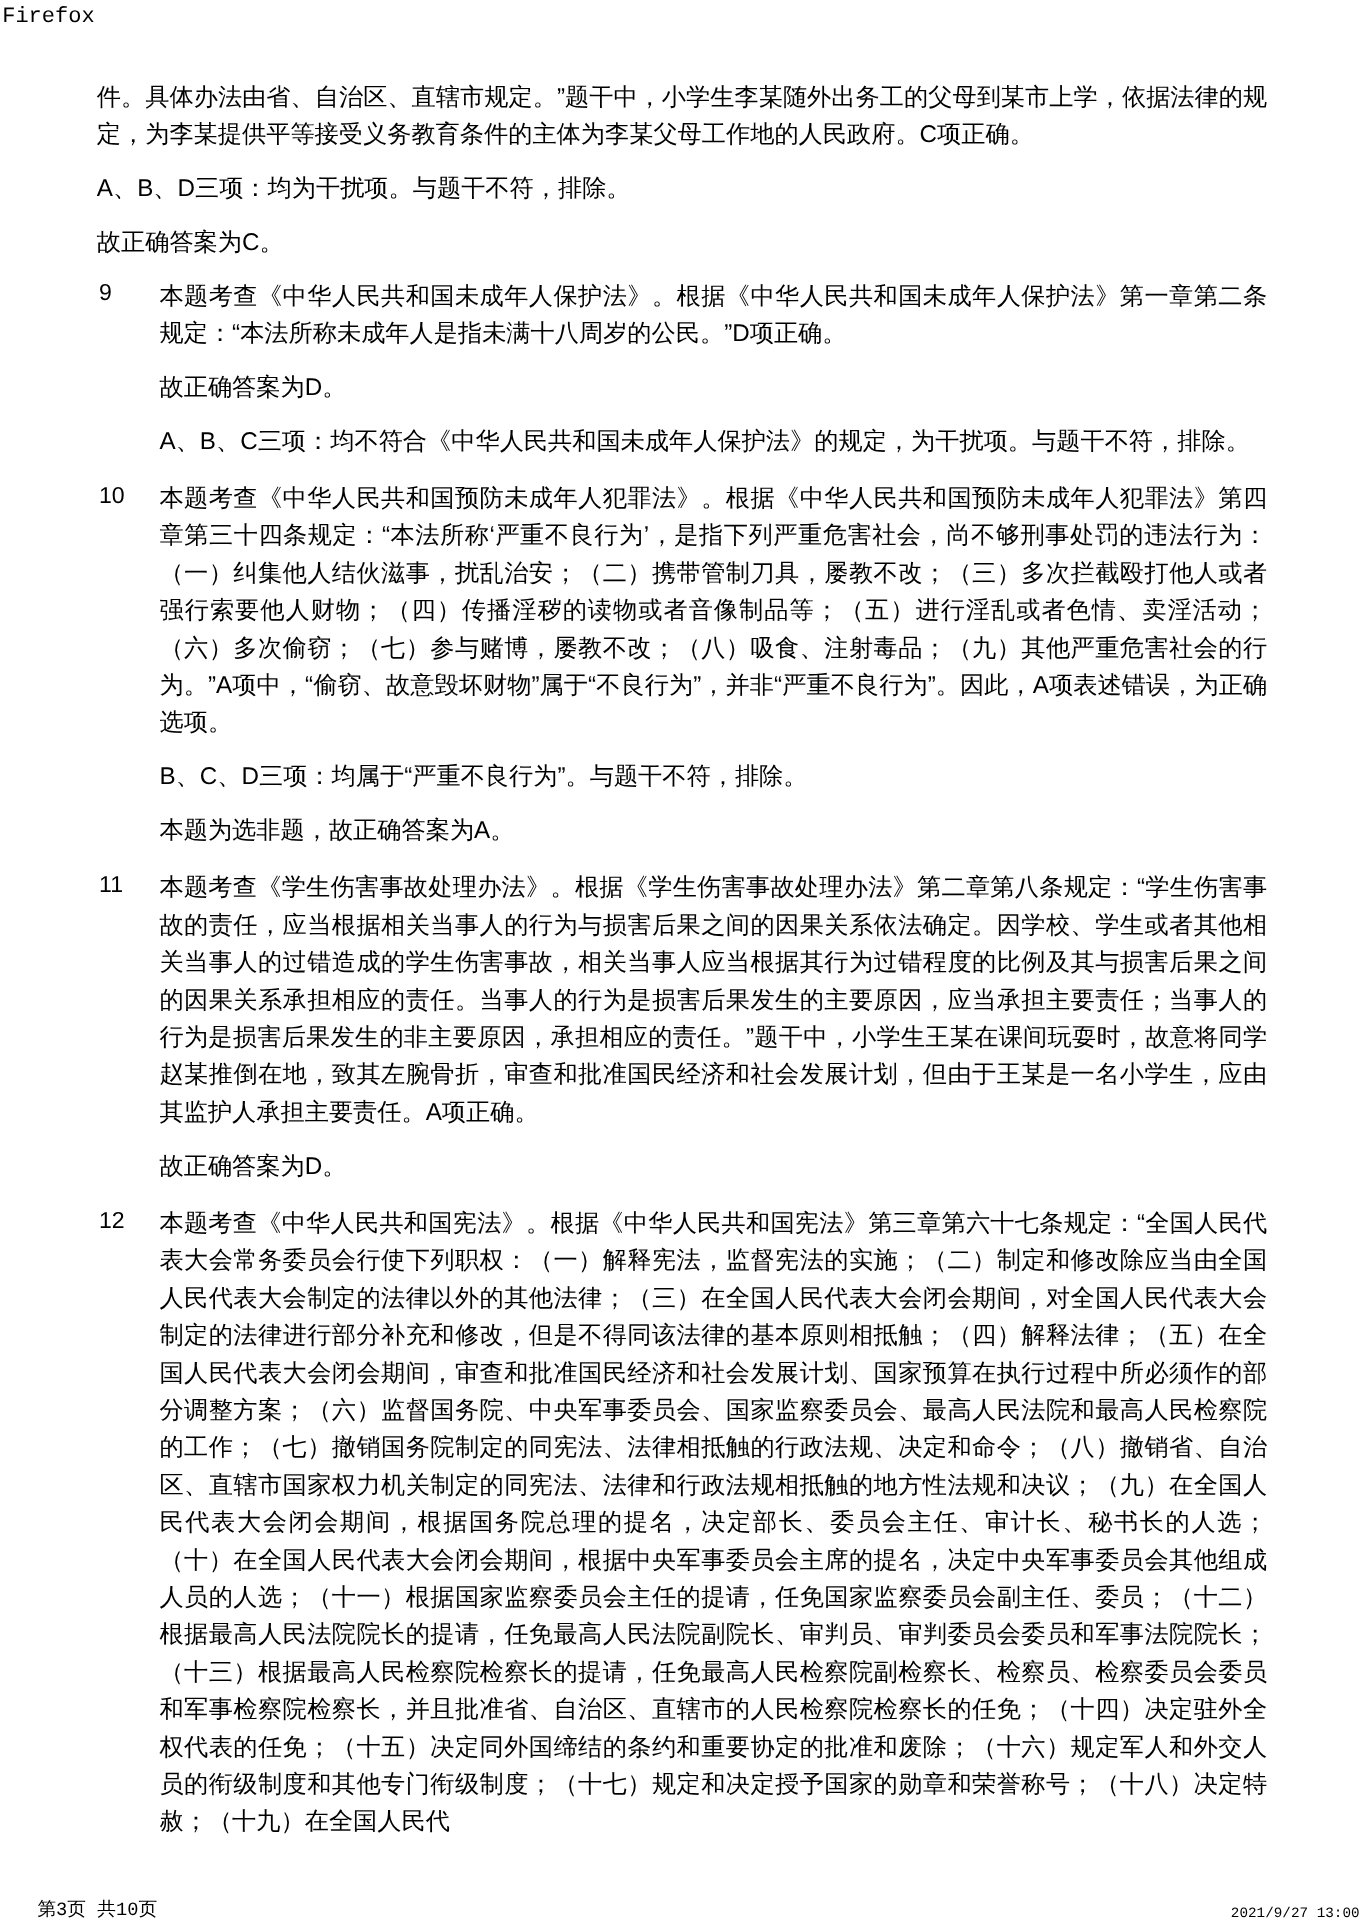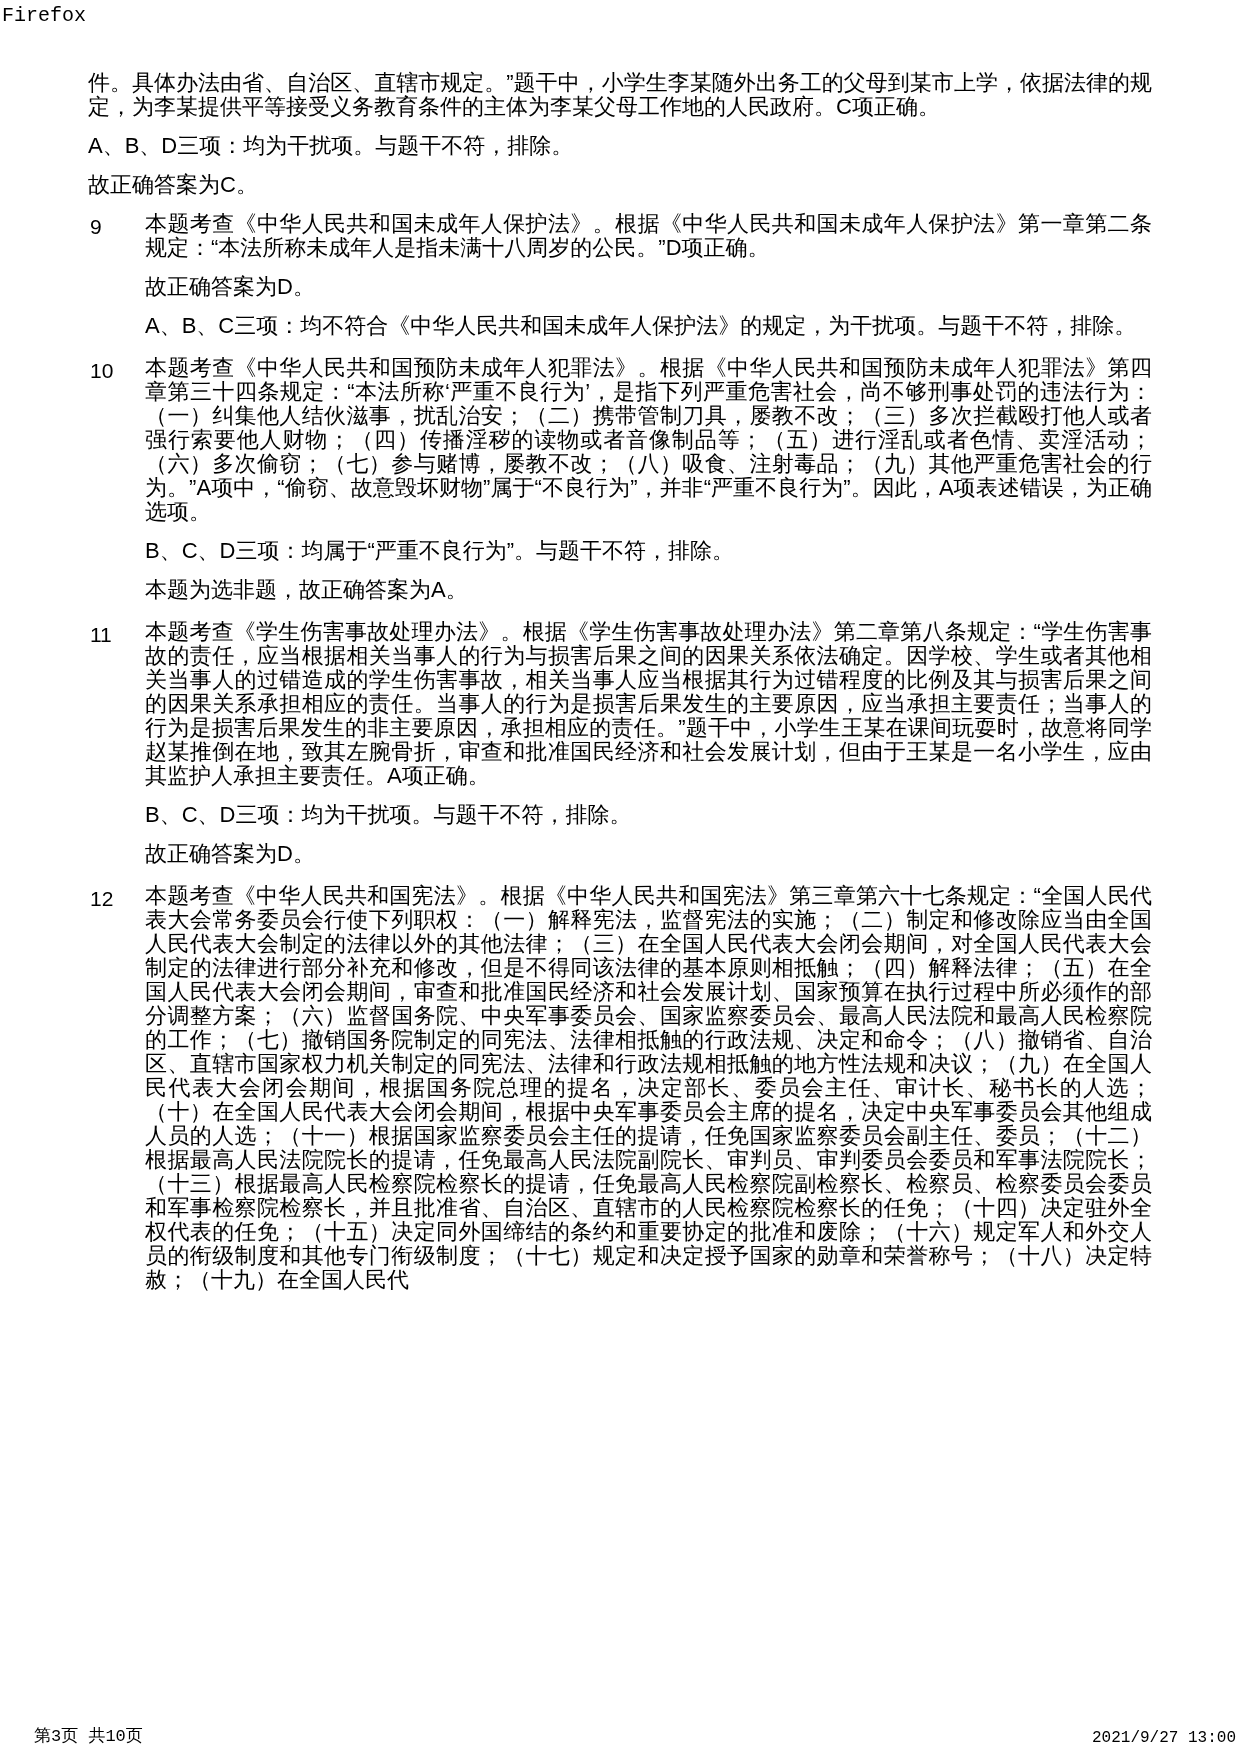--- a/index.html
+++ b/index.html
@@ -25,21 +25,21 @@
     white-space: nowrap;
   }
   .content {
     padding: 71px 88px 0 88px;
     box-sizing: border-box;
     width: 1240px;
   }
   .para {
     margin: 0 0 15px 0;
     font-size: 22px;
-    line-height: 24px;
+    line-height: 34px;
     text-align: justify;
     color: #000000;
     word-break: break-all;
   }
   .question-item {
     display: flex;
     align-items: flex-start;
     margin-top: 3px;
   }
   .question-number {
@@ -61,21 +61,21 @@
     font-family: "Liberation Mono", "DejaVu Sans Mono", monospace;
     font-size: 17px;
     white-space: nowrap;
     margin-left: 32px;
   }
   .print-footer-right {
     position: absolute;
     right: 4px;
     bottom: 7px;
     font-family: "Liberation Mono", "DejaVu Sans Mono", monospace;
-    font-size: 16px;
+    font-size: 13px;
     white-space: nowrap;
   }
 </style>
 </head>
 <body>
 
 <div class="page">
 
   <div class="print-header">Firefox</div>
 
@@ -100,21 +100,20 @@
         <p class="para">本题考查《中华人民共和国预防未成年人犯罪法》。根据《中华人民共和国预防未成年人犯罪法》第四章第三十四条规定：“本法所称‘严重不良行为’，是指下列严重危害社会，尚不够刑事处罚的违法行为：（一）纠集他人结伙滋事，扰乱治安；（二）携带管制刀具，屡教不改；（三）多次拦截殴打他人或者强行索要他人财物；（四）传播淫秽的读物或者音像制品等；（五）进行淫乱或者色情、卖淫活动；（六）多次偷窃；（七）参与赌博，屡教不改；（八）吸食、注射毒品；（九）其他严重危害社会的行为。”A项中，“偷窃、故意毁坏财物”属于“不良行为”，并非“严重不良行为”。因此，A项表述错误，为正确选项。</p>
         <p class="para">B、C、D三项：均属于“严重不良行为”。与题干不符，排除。</p>
         <p class="para">本题为选非题，故正确答案为A。</p>
       </div>
     </section>
 
     <section class="question-item">
       <div class="question-number">11</div>
       <div class="question-body">
         <p class="para">本题考查《学生伤害事故处理办法》。根据《学生伤害事故处理办法》第二章第八条规定：“学生伤害事故的责任，应当根据相关当事人的行为与损害后果之间的因果关系依法确定。因学校、学生或者其他相关当事人的过错造成的学生伤害事故，相关当事人应当根据其行为过错程度的比例及其与损害后果之间的因果关系承担相应的责任。当事人的行为是损害后果发生的主要原因，应当承担主要责任；当事人的行为是损害后果发生的非主要原因，承担相应的责任。”题干中，小学生王某在课间玩耍时，故意将同学赵某推倒在地，致其左腕骨折，审查和批准国民经济和社会发展计划，但由于王某是一名小学生，应由其监护人承担主要责任。A项正确。</p>
-        <p class="para">B、C、D三项：均为干扰项。与题干不符，排除。</p>
         <p class="para">故正确答案为D。</p>
       </div>
     </section>
 
     <section class="question-item">
       <div class="question-number">12</div>
       <div class="question-body">
         <p class="para">本题考查《中华人民共和国宪法》。根据《中华人民共和国宪法》第三章第六十七条规定：“全国人民代表大会常务委员会行使下列职权：（一）解释宪法，监督宪法的实施；（二）制定和修改除应当由全国人民代表大会制定的法律以外的其他法律；（三）在全国人民代表大会闭会期间，对全国人民代表大会制定的法律进行部分补充和修改，但是不得同该法律的基本原则相抵触；（四）解释法律；（五）在全国人民代表大会闭会期间，审查和批准国民经济和社会发展计划、国家预算在执行过程中所必须作的部分调整方案；（六）监督国务院、中央军事委员会、国家监察委员会、最高人民法院和最高人民检察院的工作；（七）撤销国务院制定的同宪法、法律相抵触的行政法规、决定和命令；（八）撤销省、自治区、直辖市国家权力机关制定的同宪法、法律和行政法规相抵触的地方性法规和决议；（九）在全国人民代表大会闭会期间，根据国务院总理的提名，决定部长、委员会主任、审计长、秘书长的人选；（十）在全国人民代表大会闭会期间，根据中央军事委员会主席的提名，决定中央军事委员会其他组成人员的人选；（十一）根据国家监察委员会主任的提请，任免国家监察委员会副主任、委员；（十二）根据最高人民法院院长的提请，任免最高人民法院副院长、审判员、审判委员会委员和军事法院院长；（十三）根据最高人民检察院检察长的提请，任免最高人民检察院副检察长、检察员、检察委员会委员和军事检察院检察长，并且批准省、自治区、直辖市的人民检察院检察长的任免；（十四）决定驻外全权代表的任免；（十五）决定同外国缔结的条约和重要协定的批准和废除；（十六）规定军人和外交人员的衔级制度和其他专门衔级制度；（十七）规定和决定授予国家的勋章和荣誉称号；（十八）决定特赦；（十九）在全国人民代</p>
       </div>
     </section>

